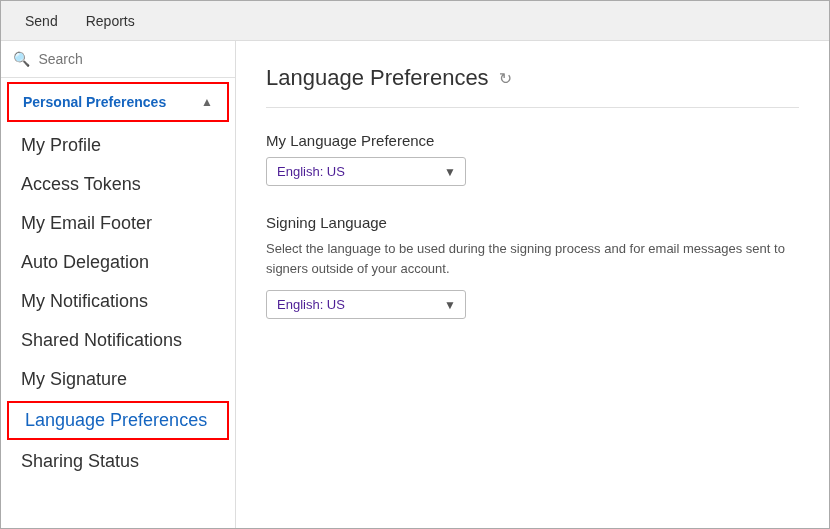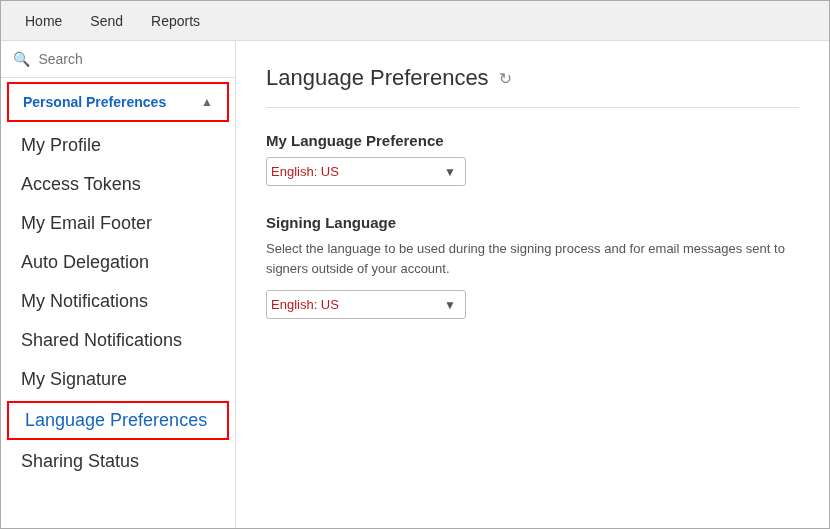--- a/index.html
+++ b/index.html
@@ -117,43 +117,43 @@
       border-bottom: 1px solid #e0e0e0;
       padding-bottom: 16px;
     }
     .refresh-icon {
       color: #888;
       font-size: 16px;
       cursor: pointer;
     }
     .section-title {
       font-size: 15px;
-      font-weight: bold;
+      font-weight: normal;
       color: #333;
       margin-bottom: 8px;
     }
     .section-desc {
       font-size: 13px;
       color: #555;
       margin-bottom: 12px;
       line-height: 1.5;
     }
     .select-wrapper {
       position: relative;
       display: inline-block;
       margin-bottom: 28px;
     }
     .select-wrapper select {
       appearance: none;
       -webkit-appearance: none;
-      padding: 6px 32px 6px 4px;
+      padding: 6px 32px 6px 10px;
       border: 1px solid #bbb;
       border-radius: 3px;
       font-size: 13px;
-      color: #b91c1c;
+      color: #4c1d95;
       background: #fff;
       min-width: 200px;
       cursor: pointer;
       outline: none;
     }
     .select-arrow {
       position: absolute;
       right: 10px;
       top: 50%;
       transform: translateY(-50%);
@@ -161,21 +161,20 @@
       color: #555;
       font-size: 12px;
     }
   </style>
 </head>
 <body>
 
 <div class="window">
 
   <nav class="top-nav">
-    <div class="nav-item">Home</div>
     <div class="nav-item">Send</div>
     <div class="nav-item">Reports</div>
   </nav>
 
   <div class="content-area">
 
     <aside class="sidebar">
 
       <div class="search-bar">
         <span class="search-icon">🔍</span>

